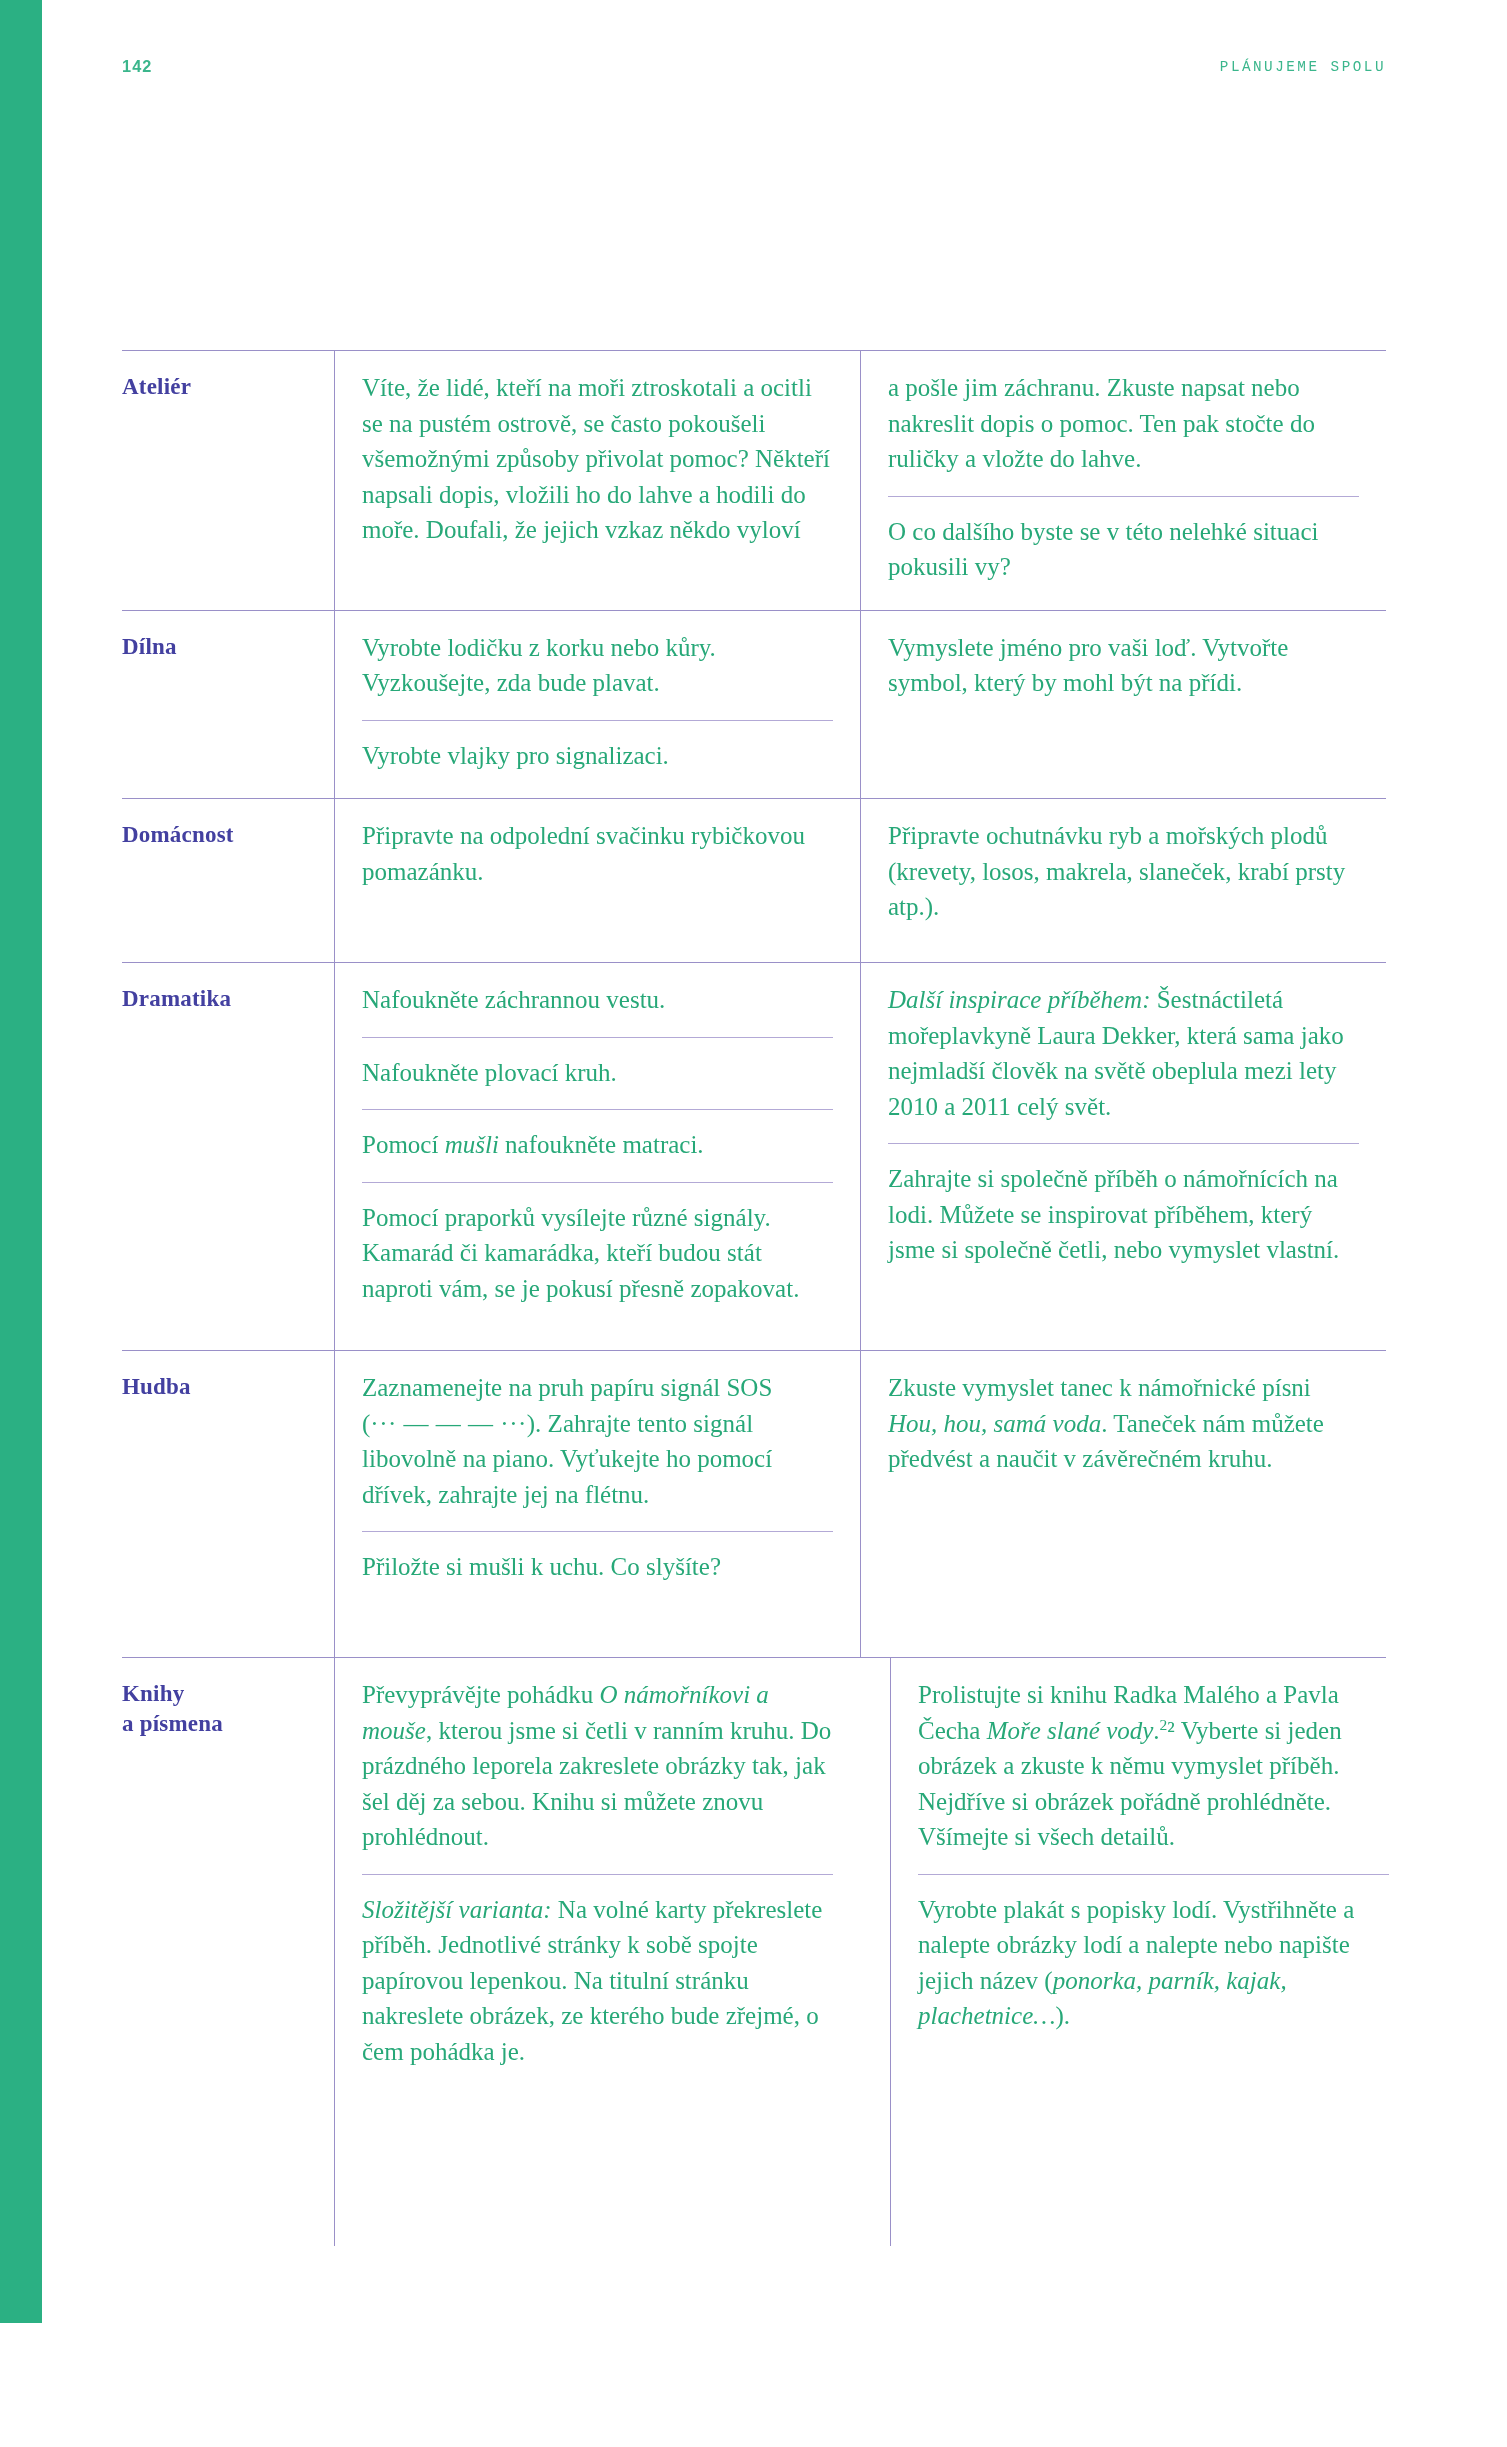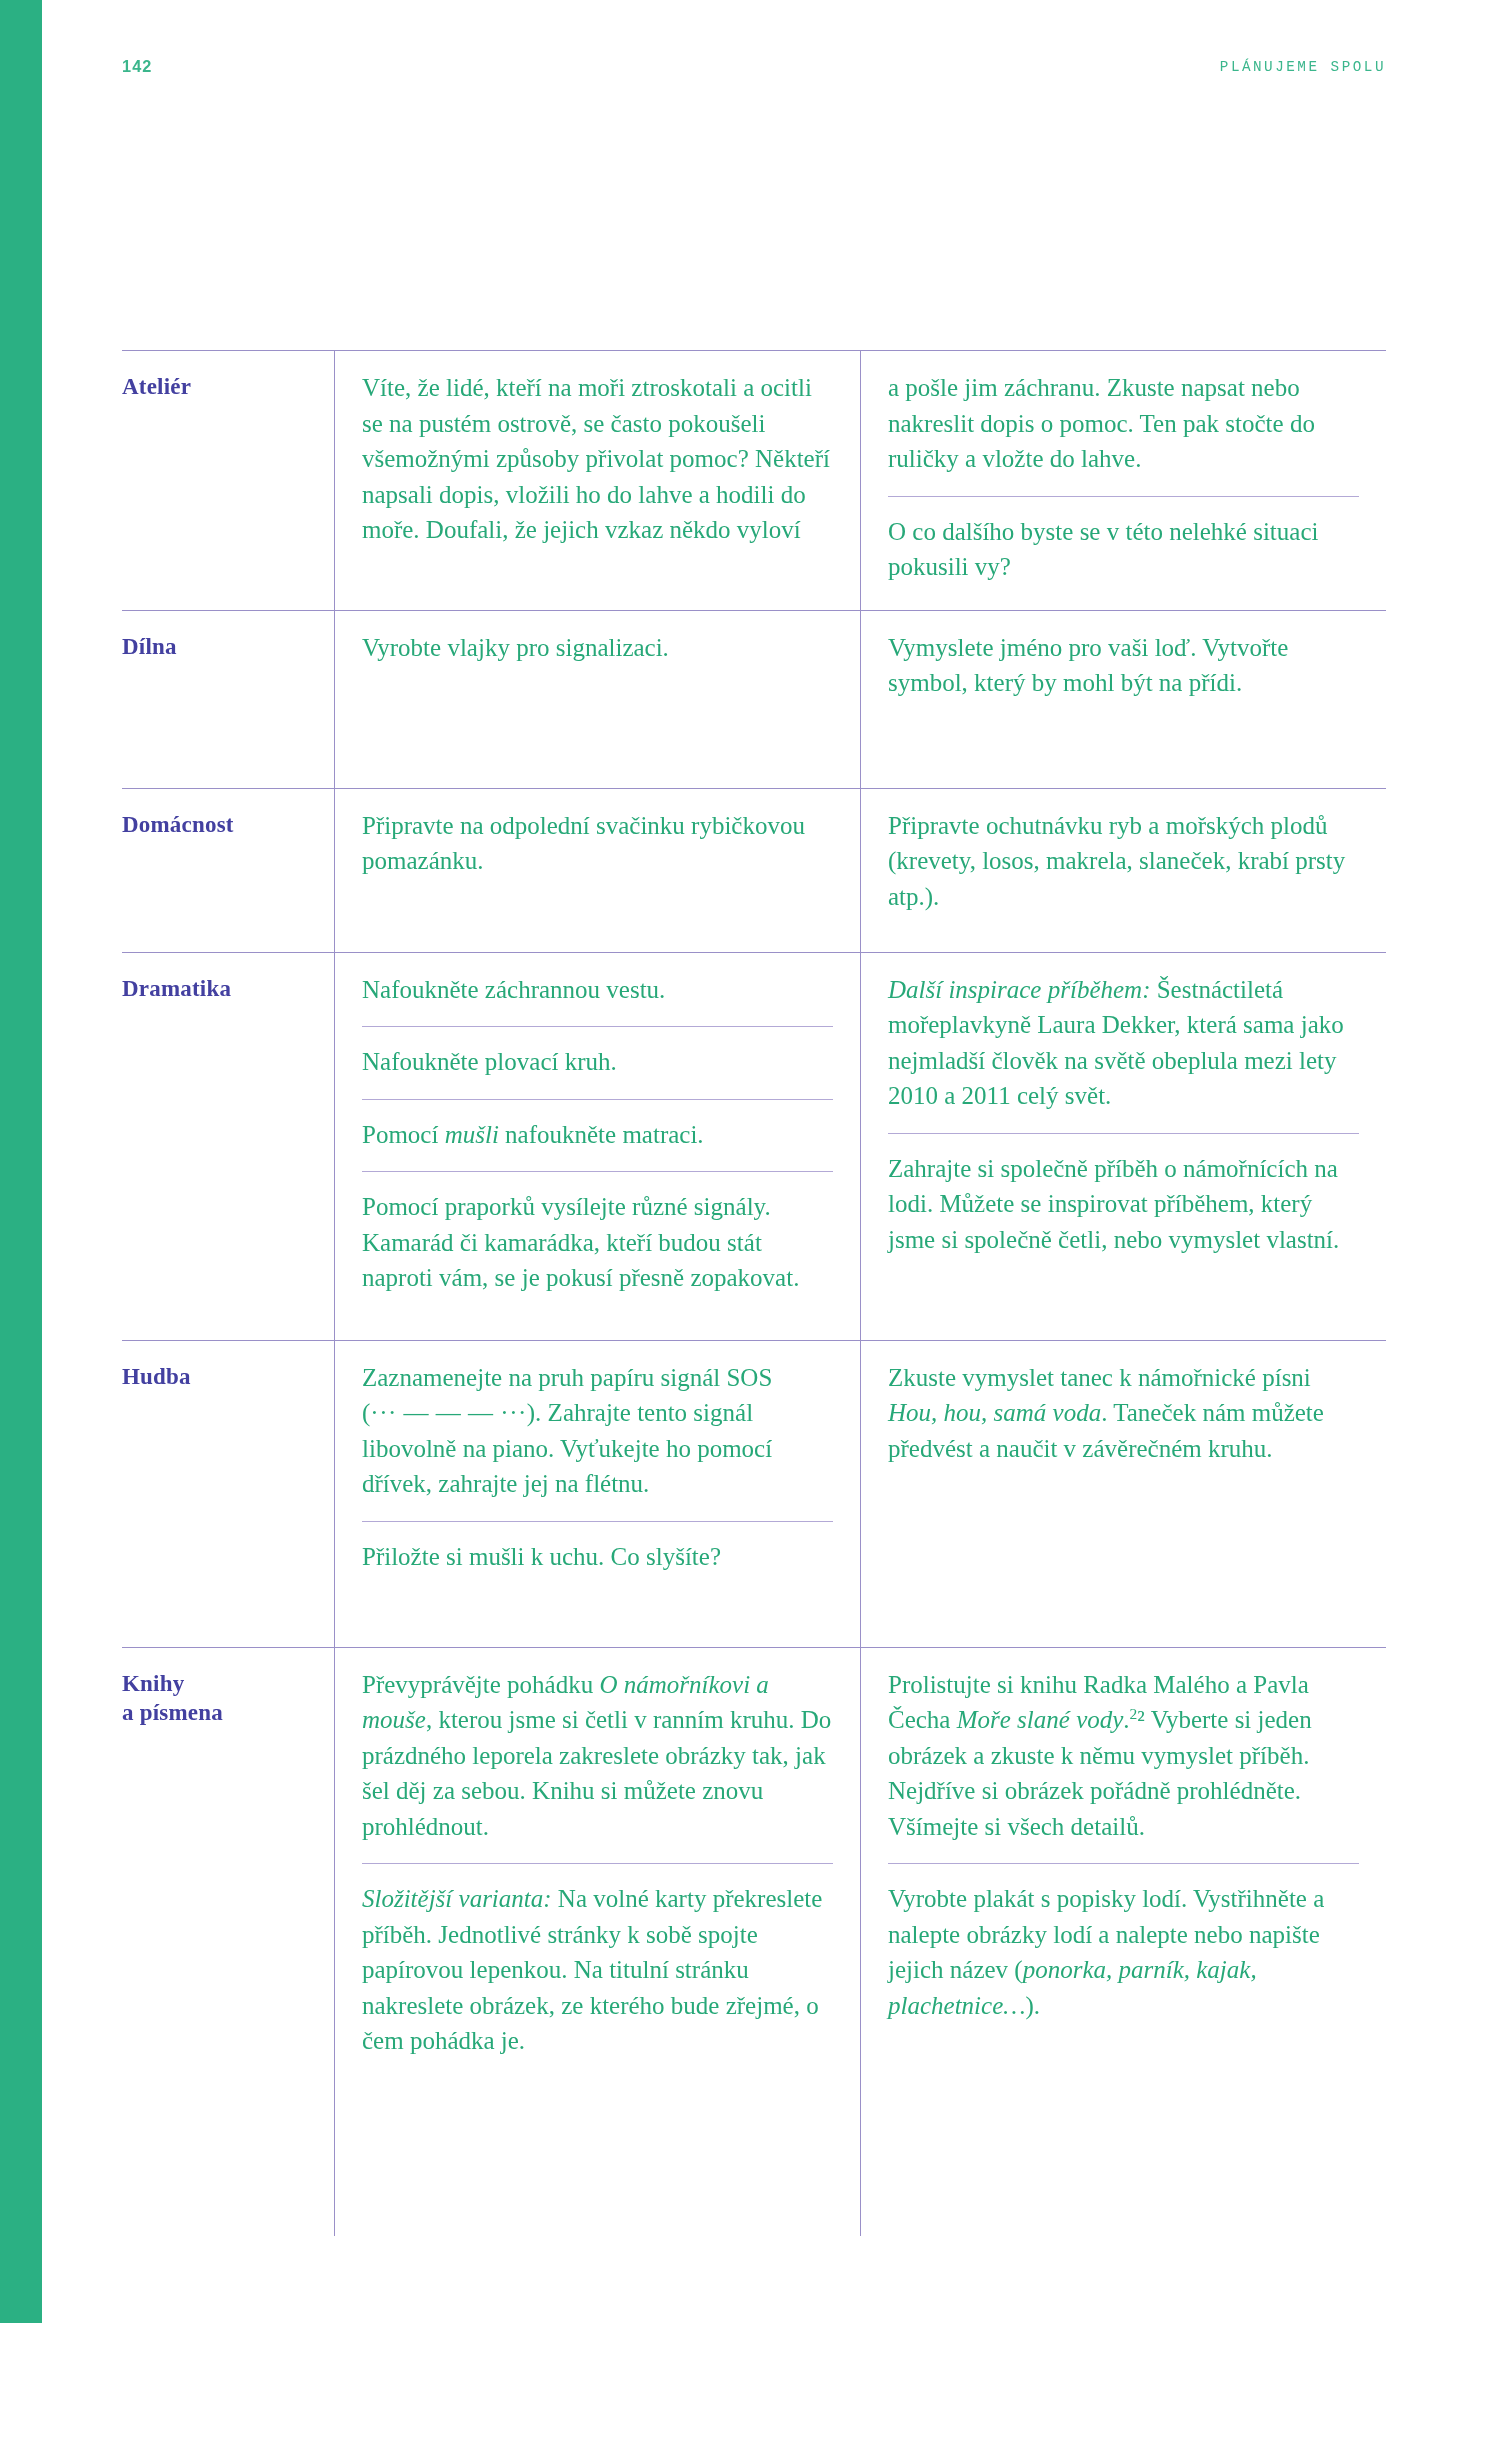--- a/index.html
+++ b/index.html
@@ -130,21 +130,21 @@
     vertical-align: super;
     line-height: 0;
   }
 
   
   .s-atelier .cols { min-height: 229px; }
   .s-dilna .cols { min-height: 177px; }
   .s-domacnost .cols { min-height: 163px; }
   .s-dramatika .cols { min-height: 387px; }
   .s-hudba .cols { min-height: 306px; }
-  .s-knihy .cols { min-height: 588px; }
+  .s-knihy .cols { min-height: 588px; gap: 30px; }
 
   .morse {
     letter-spacing: 0.5px;
     white-space: nowrap;
   }
 </style>
 </head>
 <body>
 
 <div class="green-bar"></div>
@@ -168,20 +168,21 @@
           <div class="block">a pošle jim záchranu. Zkuste napsat nebo nakreslit dopis o pomoc. Ten pak stočte do ruličky a vložte do lahve.</div>
           <div class="block last">O co dalšího byste se v této nelehké situaci pokusili vy?</div>
         </div>
       </div>
     </div>
 
     <div class="section s-dilna">
       <div class="section-label">Dílna</div>
       <div class="cols">
         <div class="col col-left">
+          <div class="block">Vyrobte lodičku z korku nebo kůry. Vyzkoušejte, zda bude plavat.</div>
           <div class="block last">Vyrobte vlajky pro signalizaci.</div>
         </div>
         <div class="col col-right">
           <div class="block last">Vymyslete jméno pro vaši loď. Vytvořte symbol, který by mohl být na přídi.</div>
         </div>
       </div>
     </div>
 
     <div class="section s-domacnost">
       <div class="section-label">Domácnost</div>

